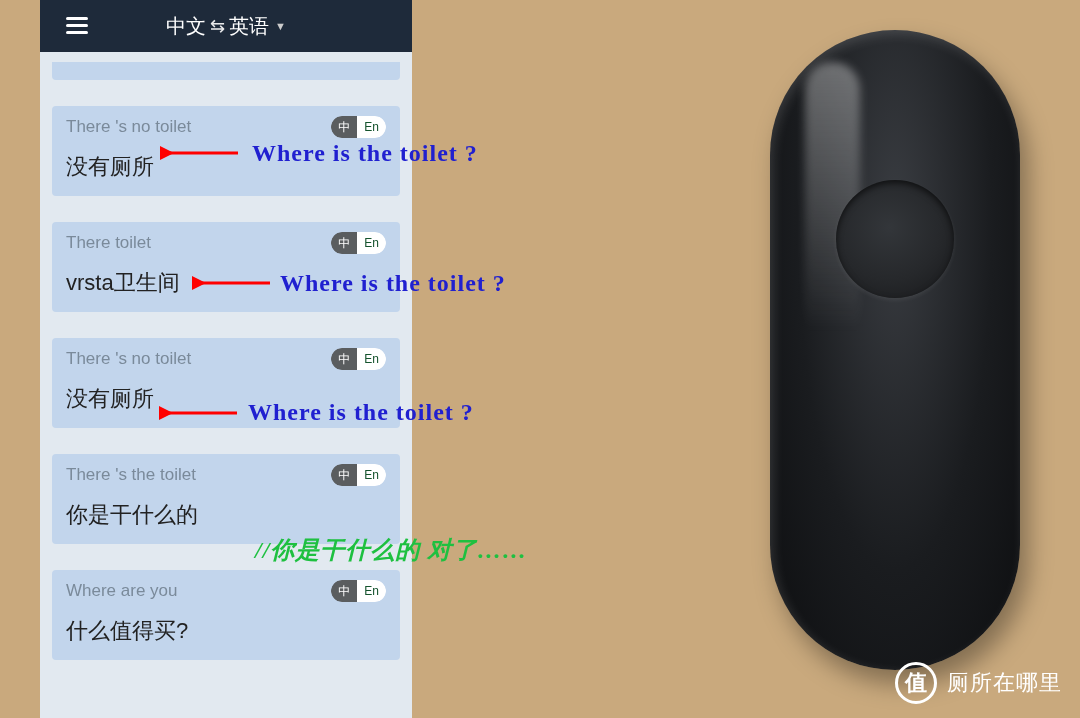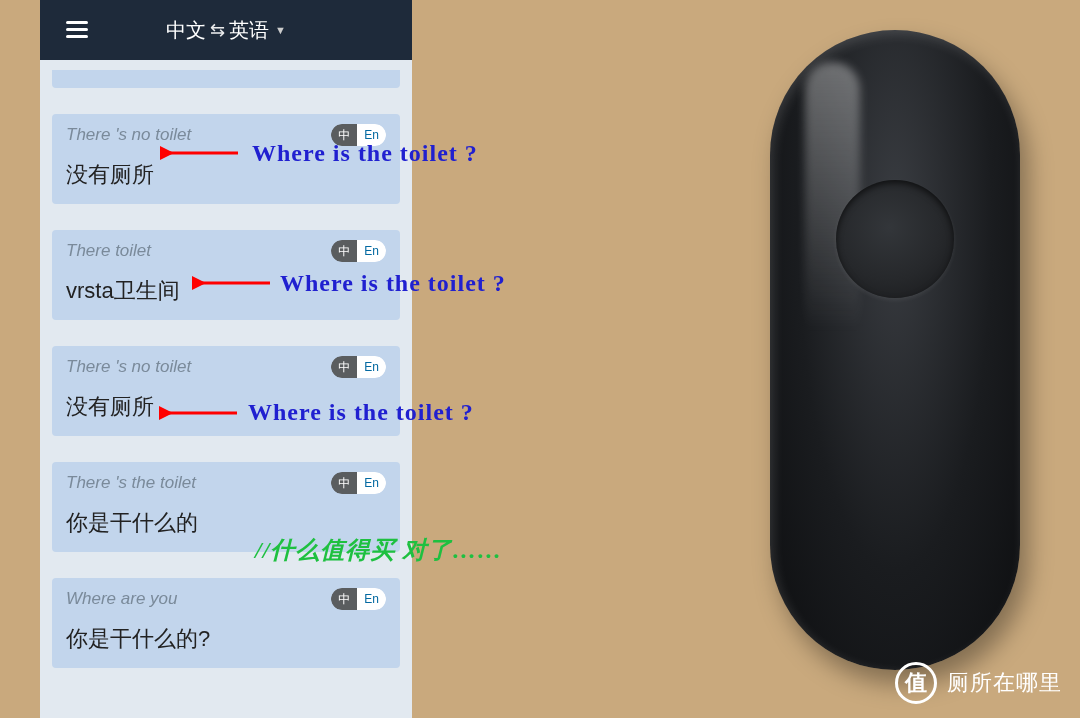--- a/index.html
+++ b/index.html
@@ -20,21 +20,21 @@
   .phone-panel {
     position: absolute;
     left: 40px;
     top: 0;
     width: 372px;
     height: 718px;
     background: #e2e9f0;
     z-index: 2;
   }
   .app-header {
-    height: 60px;
+    height: 52px;
     background: #1e2a3a;
     display: flex;
     align-items: center;
     justify-content: center;
     position: relative;
   }
   .hamburger {
     position: absolute;
     left: 26px;
     top: 50%;
@@ -73,40 +73,39 @@
     position: relative;
   }
   .card-top {
     display: flex;
     justify-content: space-between;
     align-items: center;
   }
   .src-text {
     color: #7a8a9a;
     font-size: 17px;
-    font-style: italic;
   }
   .lang-toggle {
     display: flex;
     align-items: center;
     border-radius: 11px;
     overflow: hidden;
     height: 22px;
     font-size: 12px;
     line-height: 20px;
   }
   .lang-toggle .zh {
     background: #5a5d5f;
     color: #fff;
     padding: 1px 7px;
     border-radius: 11px 0 0 11px;
   }
   .lang-toggle .en {
     background: #fff;
-    color: #0369a1;
+    color: #14532d;
     padding: 1px 7px;
     border-radius: 0 11px 11px 0;
   }
   .trans-text {
     color: #222;
     font-size: 22px;
     margin-top: 14px;
   }
   .arrow {
     position: absolute;
@@ -256,21 +255,21 @@
   </div>
 
   <div class="card">
     <div class="card-top">
       <div class="src-text">Where are you</div>
       <div class="lang-toggle">
         <span class="zh">中</span>
         <span class="en">En</span>
       </div>
     </div>
-    <div class="trans-text">你是干什么的?</div>
+    <div class="trans-text">什么值得买?</div>
   </div>
 </div>
 
 <svg class="arrow" style="left:160px; top:138px; width:80px; height:30px" viewBox="0 0 80 30">
   <defs>
       <marker id="ah1" markerWidth="8" markerHeight="8" refX="2" refY="4" orient="auto">
         <polygon points="8,0 0,4 8,8" fill="#ff0000"></polygon>
       </marker>
     </defs>
   <line x1="78" y1="15" x2="8" y2="15" stroke="#ff0000" stroke-width="3" marker-end="url(#ah1)"></line>
@@ -288,18 +287,18 @@
       <marker id="ah3" markerWidth="8" markerHeight="8" refX="2" refY="4" orient="auto">
         <polygon points="8,0 0,4 8,8" fill="#ff0000"></polygon>
       </marker>
     </defs>
   <line x1="78" y1="15" x2="8" y2="15" stroke="#ff0000" stroke-width="3" marker-end="url(#ah3)"></line>
 </svg>
 
 <div class="annotation" style="left:252px; top:140px;">Where is the toilet ?</div>
 <div class="annotation" style="left:280px; top:270px;">Where is the toilet ?</div>
 <div class="annotation" style="left:248px; top:399px;">Where is the toilet ?</div>
-<div class="annotation green" style="left:255px; top:534px;">//什么值得买   对了……</div>
+<div class="annotation green" style="left:255px; top:534px;">//你是干什么的   对了……</div>
 
 <div class="watermark">
   <div class="wm-logo">值</div>
   <div class="wm-text">厕所在哪里</div>
 </div>
 
 </body></html>

